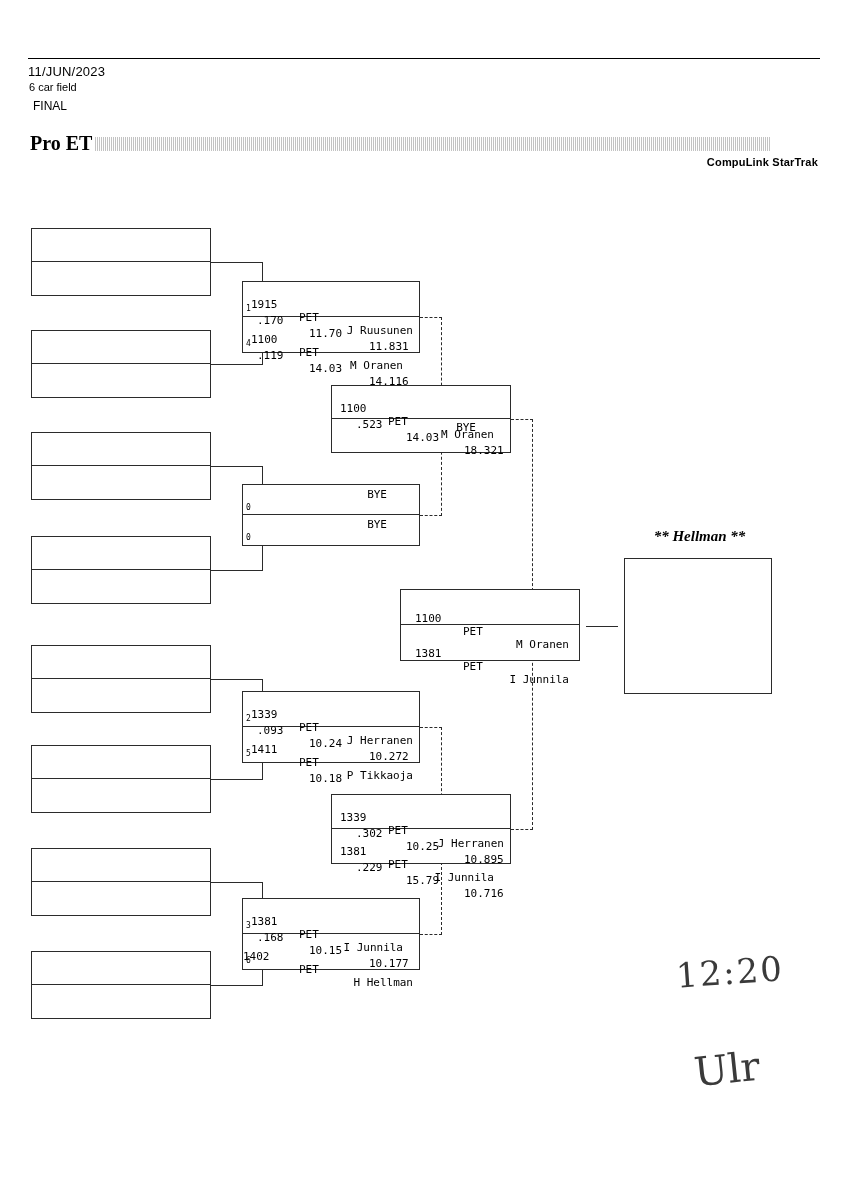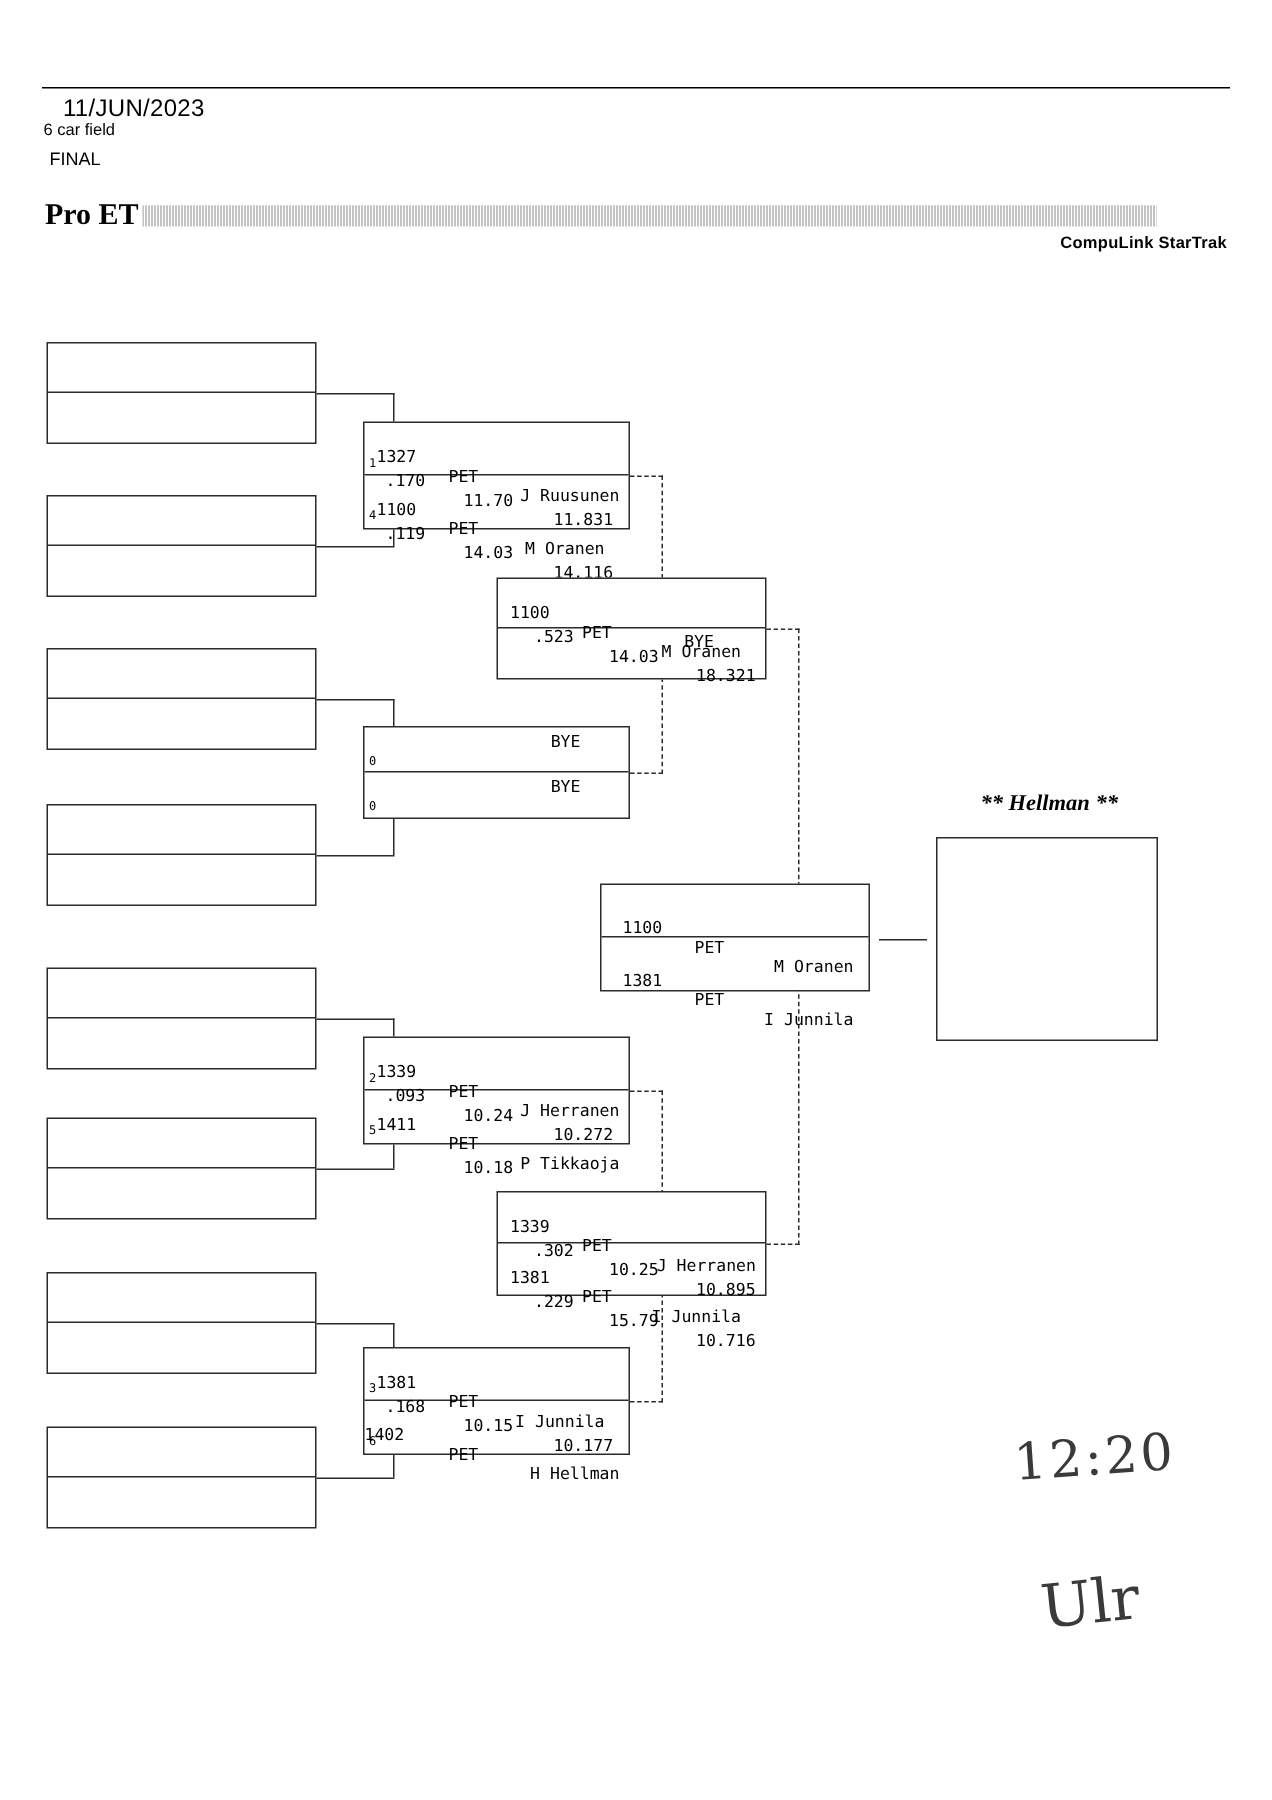--- a/index.html
+++ b/index.html
@@ -23,23 +23,23 @@
   .hdr-rule {
     position: absolute;
     left: 28px;
     top: 58px;
     width: 792px;
     height: 0;
     border-top: 1.5px solid #000;
   }
   .meta-date {
     position: absolute;
-    left: 42px;
+    left: 28px;
     top: 64px;
-    font-size: 16px;
+    font-size: 13px;
     letter-spacing: 0.2px;
   }
   .meta-field {
     position: absolute;
     left: 29px;
     top: 81px;
     font-size: 11px;
   }
   .meta-final {
     position: absolute;
@@ -253,21 +253,21 @@
   <div class="ln-v" style="left:262px; top:679px; height:100px;"></div>
 
   <div class="ln-h" style="left:211px; top:882px; width:52px;"></div>
   <div class="ln-h" style="left:211px; top:985px; width:52px;"></div>
   <div class="ln-v" style="left:262px; top:882px; height:103px;"></div>
 
   <div class="pair" style="left:242px; top:281px; width:178px; height:72px;">
     <div class="half top">
       <div class="lane" style="left:3px; top:22px;">1</div>
       <div class="ent row1" style="left:0; right:0;">
-        <span class="c-num" style="left:8px;">1327</span>
+        <span class="c-num" style="left:8px;">1915</span>
         <span class="c-pet" style="left:56px;">PET</span>
         <span class="c-name" style="right:6px;">J Ruusunen</span>
       </div>
       <div class="ent row2" style="left:0; right:0;">
         <span class="c-rt" style="left:14px;">.170</span>
         <span class="c-dial" style="left:66px;">11.70</span>
         <span class="c-et" style="left:126px;">11.831</span>
       </div>
     </div>
     <div class="half bottom">

